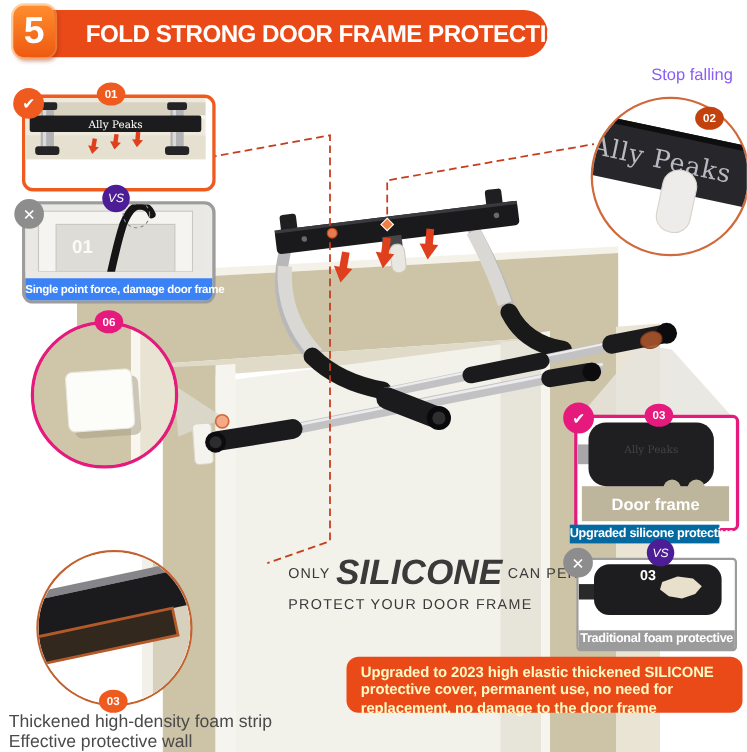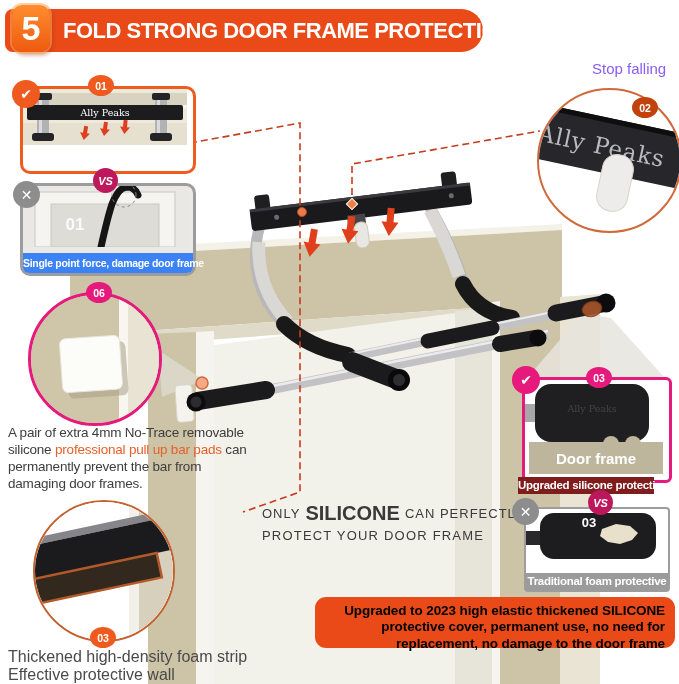--- a/index.html
+++ b/index.html
@@ -2,40 +2,40 @@
 <html><head>
 <meta charset="utf-8">
 <style>
   html,body{margin:0;padding:0;background:#fff;}
   .stage{position:relative;width:679px;height:684px;background:#fff;overflow:hidden;
          font-family:"Liberation Sans",sans-serif;}
   .abs{position:absolute;}
   svg{display:block;}
 
   
-  .banner{left:5px;top:9px;width:478px;height:43px;background:#e94a18;
+  .banner{left:20px;top:9px;width:478px;height:43px;background:#e94a18;
           border-radius:8px 22px 22px 8px;z-index:4;}
   .five-box{left:12px;top:5px;width:38px;height:47px;border-radius:10px;z-index:5;
             background:linear-gradient(180deg,#ff8d2e,#ee5a10);
             box-shadow:0 0 0 2px rgba(255,170,90,.55),2px 3px 4px rgba(150,40,0,.45);
             color:#fff;font-size:34px;font-weight:bold;display:flex;align-items:center;justify-content:center;}
   .banner-title{left:58px;top:0;height:43px;line-height:43px;color:#fff;font-size:22px;
             font-weight:bold;letter-spacing:-.5px;white-space:nowrap;}
 
   
   .callout{z-index:3;border-radius:10px;background:#fff;}
   .callout .caption{position:absolute;left:0;right:0;bottom:0;height:20px;line-height:20px;
             color:#fff;font-weight:bold;font-size:10.5px;letter-spacing:-.3px;text-align:center;
             white-space:nowrap;border-radius:0 0 6px 6px;}
   .badge{z-index:6;width:26px;height:21px;border-radius:50%;color:#fff;font-size:10.5px;
          font-weight:bold;display:flex;align-items:center;justify-content:center;}
   .mark{z-index:6;width:28px;height:28px;border-radius:50%;color:#fff;font-size:14px;
         display:flex;align-items:center;justify-content:center;}
-  .vs{z-index:6;width:25px;height:25px;border-radius:50%;background:#be185d;color:#fff;
-      font-size:11px;font-style:italic;font-weight:bold;display:flex;align-items:center;justify-content:center;}
+  .vs{z-index:6;width:25px;height:25px;border-radius:50%;background:#4c1d95;color:#fff;
+      font-size:11px;font-style:italic;font-weight:normal;display:flex;align-items:center;justify-content:center;}
   .crc{z-index:2;border-radius:50%;overflow:hidden;}
 
   
   .co-good{left:20px;top:86px;width:170px;height:82px;border:3px solid #ef5a1f;}
   .co-good .caption{background:#ef5a1f;}
   .co-bad{left:20px;top:183px;width:170px;height:87px;border:3px solid #9c9c9c;background:#eae9e5;}
   .co-bad .caption{background:#3b82f6;}
   .stop-falling{left:592px;top:60px;font-size:15px;color:#8b5cf6;z-index:4;}
 
   .c-zoom{left:537px;top:88px;width:141px;height:141px;border:2px solid #cf6a3c;background:#fff;}
@@ -50,32 +50,32 @@
   .c-foam{left:33px;top:500px;width:138px;height:138px;border:2px solid #c4622f;background:#fff;}
 
   .paragraph{left:8px;top:424px;width:254px;font-size:13.5px;line-height:1.27;color:#3d3d3d;
              letter-spacing:-.2px;z-index:3;}
   .paragraph .hl{color:#e4612a;}
   .foam-text{left:8px;top:648px;width:262px;font-size:16px;line-height:1.15;color:#4a4a4a;z-index:3;}
 
   .claim{left:262px;top:502px;color:#3a3a3a;z-index:3;white-space:nowrap;}
   .claim .row1{display:flex;align-items:center;}
   .claim .sm{font-size:13px;letter-spacing:1px;}
-  .claim .big{font-size:20px;font-weight:bold;margin:0 5px;}
+  .claim .big{font-size:32px;font-weight:bold;font-style:italic;margin:0 5px;}
   .claim .row2{font-size:13px;letter-spacing:1.2px;margin-top:3px;}
 
   .co-sil{left:522px;top:377px;width:144px;height:100px;border:3px solid #e6197c;border-radius:6px;}
-  .cap-sil{left:518px;top:477px;width:136px;height:17px;line-height:17px;background:#7f1d1d;color:#fff;
+  .cap-sil{left:518px;top:477px;width:136px;height:17px;line-height:17px;background:#0369a1;color:#fff;
            font-weight:bold;font-size:11.5px;letter-spacing:-.3px;text-align:center;white-space:nowrap;z-index:4;}
   .co-trad{left:524px;top:507px;width:142px;height:81px;border:2px solid #9c9c9c;border-radius:4px;background:#fff;z-index:3;}
   .co-trad .caption{height:17px;line-height:17px;font-size:11.5px;background:#9b9b9b;border-radius:0;}
 
   .upgrade{left:315px;top:597px;width:360px;height:51px;background:#e94a18;border-radius:11px;
-           color:#000000;font-weight:bold;font-size:13.5px;line-height:1.22;letter-spacing:-.1px;
-           padding:6px 10px 0 13px;box-sizing:border-box;z-index:3;text-align:right;}
+           color:#fef9c3;font-weight:bold;font-size:13.5px;line-height:1.22;letter-spacing:-.1px;
+           padding:6px 10px 0 13px;box-sizing:border-box;z-index:3;}
 </style>
 </head>
 <body>
 
 <div class="stage">
 
   <svg class="abs" style="left:0;top:0;z-index:1" width="679" height="684" viewBox="0 0 679 684">
     <defs>
       <path id="arrowM" d="M-3.5,-14 L3.5,-14 L3.5,0 L8.5,0 L0,14 L-8.5,0 L-3.5,0 Z"></path>
     </defs>
@@ -221,21 +221,20 @@
     <svg width="128" height="128" viewBox="0 0 128 128">
       <rect width="128" height="128" fill="#cfc5a9"></rect>
       <rect x="88" width="9" height="128" fill="#f8f6ef"></rect>
       <rect x="97" width="31" height="128" fill="#e9e3d3"></rect>
       <rect x="36" y="48" width="60" height="54" rx="6" transform="rotate(-4 66 75)" fill="#a79e86" opacity="0.55"></rect>
       <rect x="30" y="42" width="60" height="54" rx="6" transform="rotate(-4 60 69)" fill="#fcfcf9" stroke="#e8e6de"></rect>
     </svg>
   </div>
   <div class="abs badge" style="left:86px;top:282px;background:#e6197c">06</div>
 
-  <div class="abs paragraph"><span>A pair of extra 4mm No-Trace removable silicone </span><span class="hl">professional pull up bar pads</span><span> can permanently prevent the bar from damaging door frames.</span></div>
 
   <div class="abs crc c-foam">
     <svg width="138" height="138" viewBox="0 0 138 138">
       <rect width="138" height="138" fill="#fff"></rect>
       <rect x="94" width="10" height="138" fill="#f2f0e8"></rect>
       <rect x="104" width="34" height="138" fill="#d6d0bc"></rect>
       <g transform="rotate(-12 69 58)">
         <rect x="-30" y="22" width="200" height="7" fill="#85858a"></rect>
         <rect x="-30" y="29" width="200" height="33" fill="#1b1b1d"></rect>
         <rect x="-28" y="62" width="150" height="25" fill="#33281e" stroke="#b45a2a" stroke-width="2.5"></rect>

